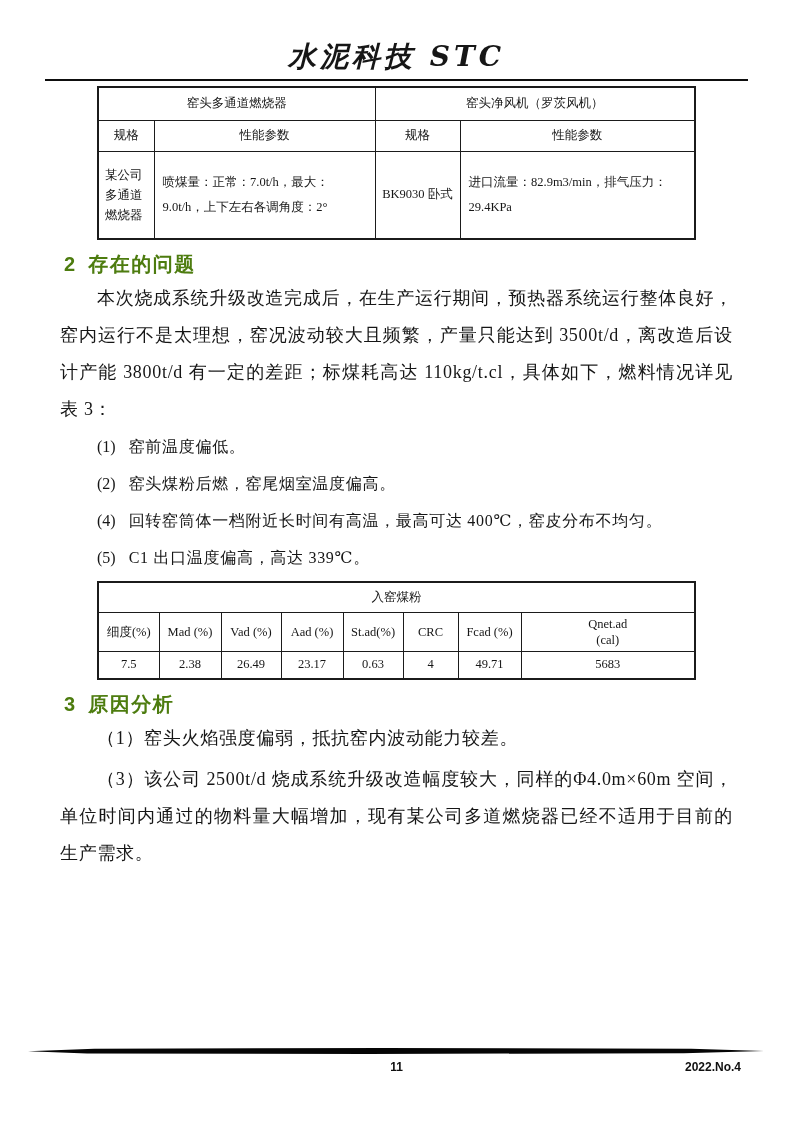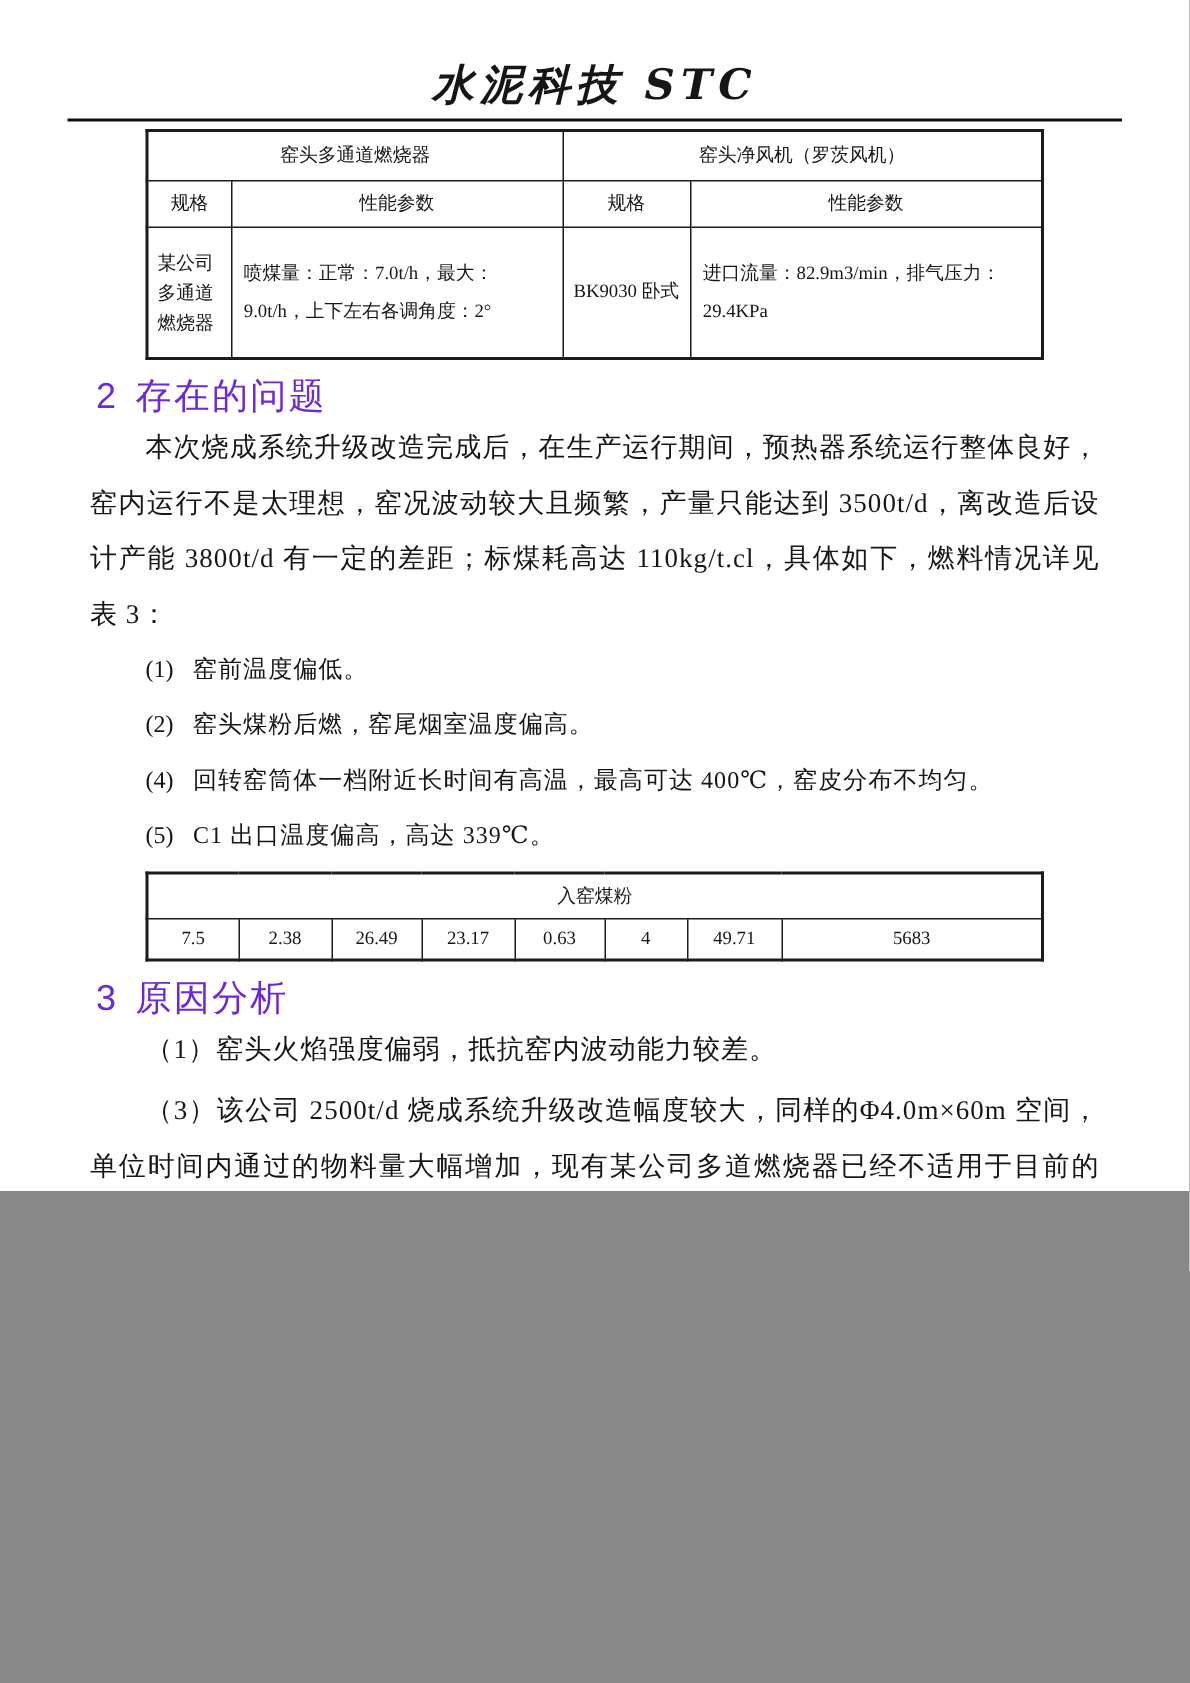--- a/index.html
+++ b/index.html
@@ -1,18 +1,18 @@
 <!DOCTYPE html>
 <html><head>
 <meta charset="utf-8">
 <style>
   * { margin:0; padding:0; box-sizing:border-box; }
   html,body { background:#888; }
   .page {
-    width:793px; height:794px; margin:0 auto; background:#ffffff;
+    width:793px; height:1122px; margin:0 auto; background:#ffffff;
     position:relative; overflow:hidden; color:#161616;
     font-family:"Liberation Serif","DejaVu Serif",serif;
   }
   .journal-title {
     margin-top:40px; text-align:center;
     font-family:"DejaVu Serif",serif; font-style:italic; font-weight:bold;
     font-size:28px; letter-spacing:4px; line-height:33px;
   }
   .header-rule { margin:6px 45px 0 45px; border-top:2.5px solid #0e0e0e; }
   .tbl-caption {
@@ -33,21 +33,21 @@
   .t2 .cell-left { text-align:left; line-height:25px; padding:8px 8px; }
   .t2 .cell-spec { line-height:20px; padding:4px 6px; }
   .t3 { width:597px; }
   .t3 .row-merged { height:30px;padding-left:24px; }
   .t3 .row-head   { height:39px; }
   .t3 .row-data   { height:28px;margin-top:40px; }
   .t3 th { white-space:pre-line; line-height:16px; }
   .sec-heading {
     margin:13px 60px 0 64px;
     font-family:"Liberation Sans","DejaVu Sans",sans-serif;
-    font-weight:normal; font-size:24px; line-height:23px; letter-spacing:1.5px; color:#6d28d9;
+    font-weight:bold; font-size:20px; line-height:23px; letter-spacing:1.5px; color:#4d7c0f;
   }
   .sec-heading .sec-num { letter-spacing:0; margin-right:13px; }
   .body-para {
     margin:4px 60px 0 60px; font-size:18px; line-height:37px;
     letter-spacing:0.7px; text-align:justify; text-indent:37px;
   }
   .num-list { margin:0 60px; }
   .num-item { padding-left:37px; font-size:16px; line-height:37px; letter-spacing:0.7px; white-space:nowrap; }
   .num-item .item-num { display:inline-block; margin-right:13px; letter-spacing:0; }
   .footer { position:absolute; left:0; right:0; top:1048px; }
@@ -126,20 +126,31 @@
         <col style="width:62px">
       <col style="width:60px">
         <col style="width:55px">
         <col style="width:63px">
         <col style="width:174px">
     </colgroup>
     <tbody>
       <tr class="row-merged">
         <td colspan="8">入窑煤粉</td>
       </tr>
+      <tr class="row-head">
+        <th>细度(%)</th>
+        <th>Mad (%)</th>
+        <th>Vad (%)</th>
+        <th>Aad (%)</th>
+        <th>St.ad(%)</th>
+        <th>CRC</th>
+        <th>Fcad (%)</th>
+        <th>Qnet.ad
+(cal)</th>
+      </tr>
       <tr class="row-data">
         <td>7.5</td>
         <td>2.38</td>
         <td>26.49</td>
         <td>23.17</td>
         <td>0.63</td>
         <td>4</td>
         <td>49.71</td>
         <td>5683</td>
       </tr>

